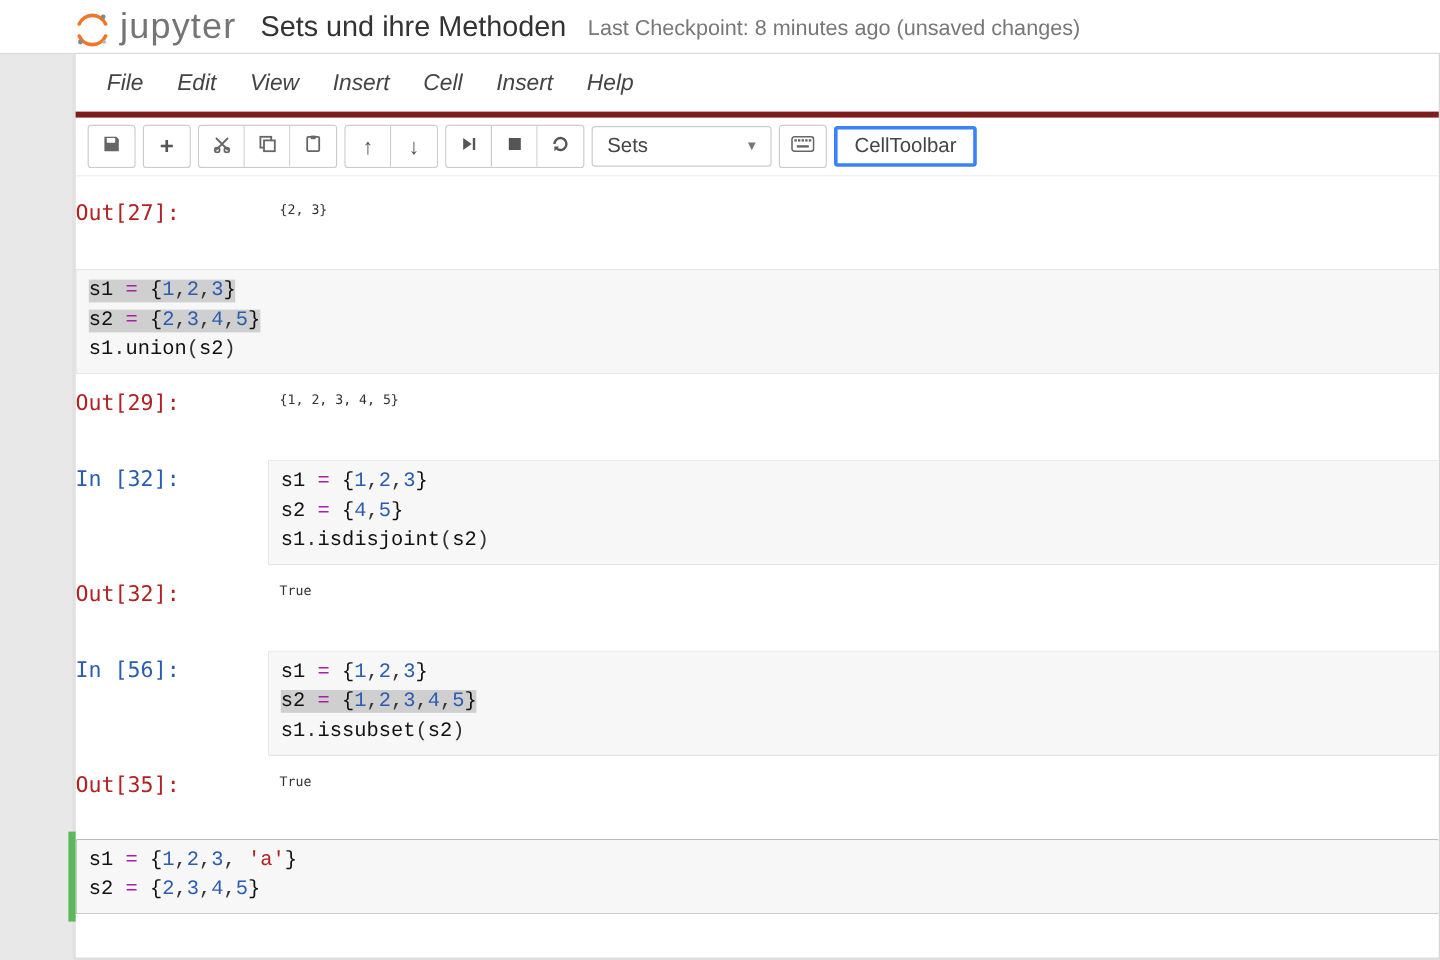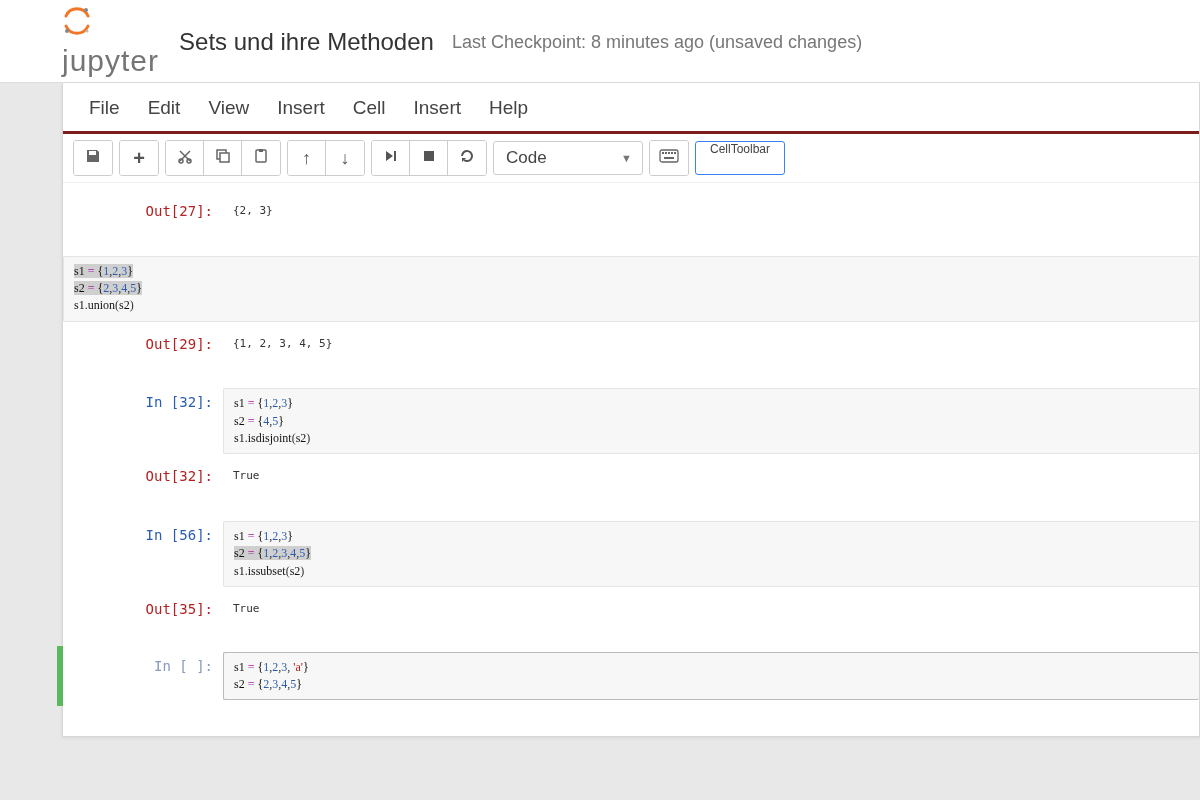--- a/index.html
+++ b/index.html
@@ -20,27 +20,26 @@
   .header {
     background: #fff;
     border-bottom: 1px solid #ddd;
     padding: 6px 18px 4px 62px;
     display: flex;
     align-items: center;
     gap: 12px;
   }
   .jupyter-logo {
     display: flex;
-    align-items: flex-start;
+    align-items: flex-end;
     gap: 8px;
     font-size: 30px;
     letter-spacing: 1px;
     color: #757575;
     font-weight: 400;
-    flex-direction: column;
   }
   .jupyter-logo .orb {
     position: relative;
     width: 30px; height: 30px;
   }
   .jupyter-logo .orb svg { display:block; }
   .notebook-title {
     font-size: 24px;
     color: #333;
     margin-left: 8px;
@@ -59,21 +58,22 @@
     border-top: none;
     box-shadow: 0 1px 3px rgba(0,0,0,0.08);
   }
 
   .menubar {
     display: flex;
     gap: 28px;
     padding: 14px 26px 12px 26px;
     font-size: 19px;
     color: #444;
-    border-bottom: 3px solid #7f1d1d;
+    border-bottom: 5px solid #7f1d1d;
+    font-style: italic;
   }
   .menubar .menu-item { cursor: default; }
 
   .toolbar {
     display: flex;
     align-items: center;
     gap: 6px;
     padding: 6px 10px;
     border-bottom: 1px solid #eee;
   }
@@ -105,61 +105,61 @@
     position: relative;
     display: flex; align-items: center;
     min-width: 150px;
   }
   .select .caret {
     position: absolute; right: 10px; top: 50%;
     transform: translateY(-50%);
     font-size: 11px; color: #777;
   }
   .celltoolbar-btn {
-    border: 1px solid #3b82f6;
+    border: 3px solid #3b82f6;
     border-radius: 3px;
     height: 34px;
     padding: 0 14px;
-    font-size: 12px;
+    font-size: 17px;
     color: #444;
     background: #fff;
-    display: flex; align-items: flex-start;
+    display: flex; align-items: center;
   }
 
   .notebook {
     padding: 10px 0 30px 0;
   }
 
   .cell {
     display: flex;
     padding: 4px 0;
   }
   .cell.selected {
     border-left: 6px solid #5cb85c;
     margin-left: -6px;
     background: transparent;
   }
   .cell.selected .input-area {
     border-color: #bbb;
   }
   .prompt {
     width: 160px;
-    text-align: right;
+    text-align: left;
     padding: 6px 10px 6px 0;
     font-family: "DejaVu Sans Mono", Menlo, Consolas, monospace;
-    font-size: 14px;
+    font-size: 18px;
     flex-shrink: 0;
   }
   .prompt.in { color: #2a5db0; }
   .prompt.in.dim { color: #8899bb; }
   .prompt.out { color: #b22222; }
   .io-area {
     flex: 1;
-    font-family: Liberation Serif, serif;
-    font-size: 12px;
+    font-family: Liberation Mono, monospace;
+    font-size: 17px;
     line-height: 1.45;
     padding: 6px 10px 6px 10px;
     white-space: pre;
     border-left: 1px solid transparent;
   }
   .input-area {
     background: #f7f7f7;
     border: 1px solid #e4e4e4;
     border-radius: 2px;
     border-right: none;
@@ -284,21 +284,21 @@
         <div class="btn">
           <span>
             <svg width="16" height="16" viewBox="0 0 16 16">
                 <path fill="none" stroke="#555" stroke-width="2" d="M3 8a5 5 0 1 1 2 4"></path>
                 <path fill="#555" d="M3 14v-4h4z"></path>
               </svg>
           </span>
         </div>
       </div>
       <div class="select">
-        <span>Code</span>
+        <span>Sets</span>
         <span class="caret">▼</span>
       </div>
       <div class="btn-group">
         <div class="btn">
           <span>
             <svg width="20" height="14" viewBox="0 0 20 14">
                 <rect x="1" y="1" width="18" height="12" rx="2" fill="none" stroke="#666" stroke-width="1.3"></rect>
                 <rect x="3" y="3" width="2" height="2" fill="#666"></rect>
                 <rect x="6" y="3" width="2" height="2" fill="#666"></rect>
                 <rect x="9" y="3" width="2" height="2" fill="#666"></rect>
@@ -355,21 +355,20 @@
 <span class="nm">s1</span>.<span class="kwmeth">issubset</span>(<span class="nm">s2</span>)</div>
       </div>
       <div class="cell">
         <div class="prompt out">Out[35]:</div>
         <div class="output-area">True</div>
       </div>
 
       <div style="height:18px"></div>
 
       <div class="cell selected" style="padding:6px 0">
-        <div class="prompt in dim">In [ ]:</div>
         <div class="io-area input-area"><span class="nm">s1</span> <span class="op">=</span> <span class="br">{</span><span class="nb">1</span>,<span class="nb">2</span>,<span class="nb">3</span>, <span class="str">'a'</span><span class="br">}</span>
 <span class="nm">s2</span> <span class="op">=</span> <span class="br">{</span><span class="nb">2</span>,<span class="nb">3</span>,<span class="nb">4</span>,<span class="nb">5</span><span class="br">}</span></div>
       </div>
 
     </div>
 
   </div>
 </div>
 
 </body></html>

